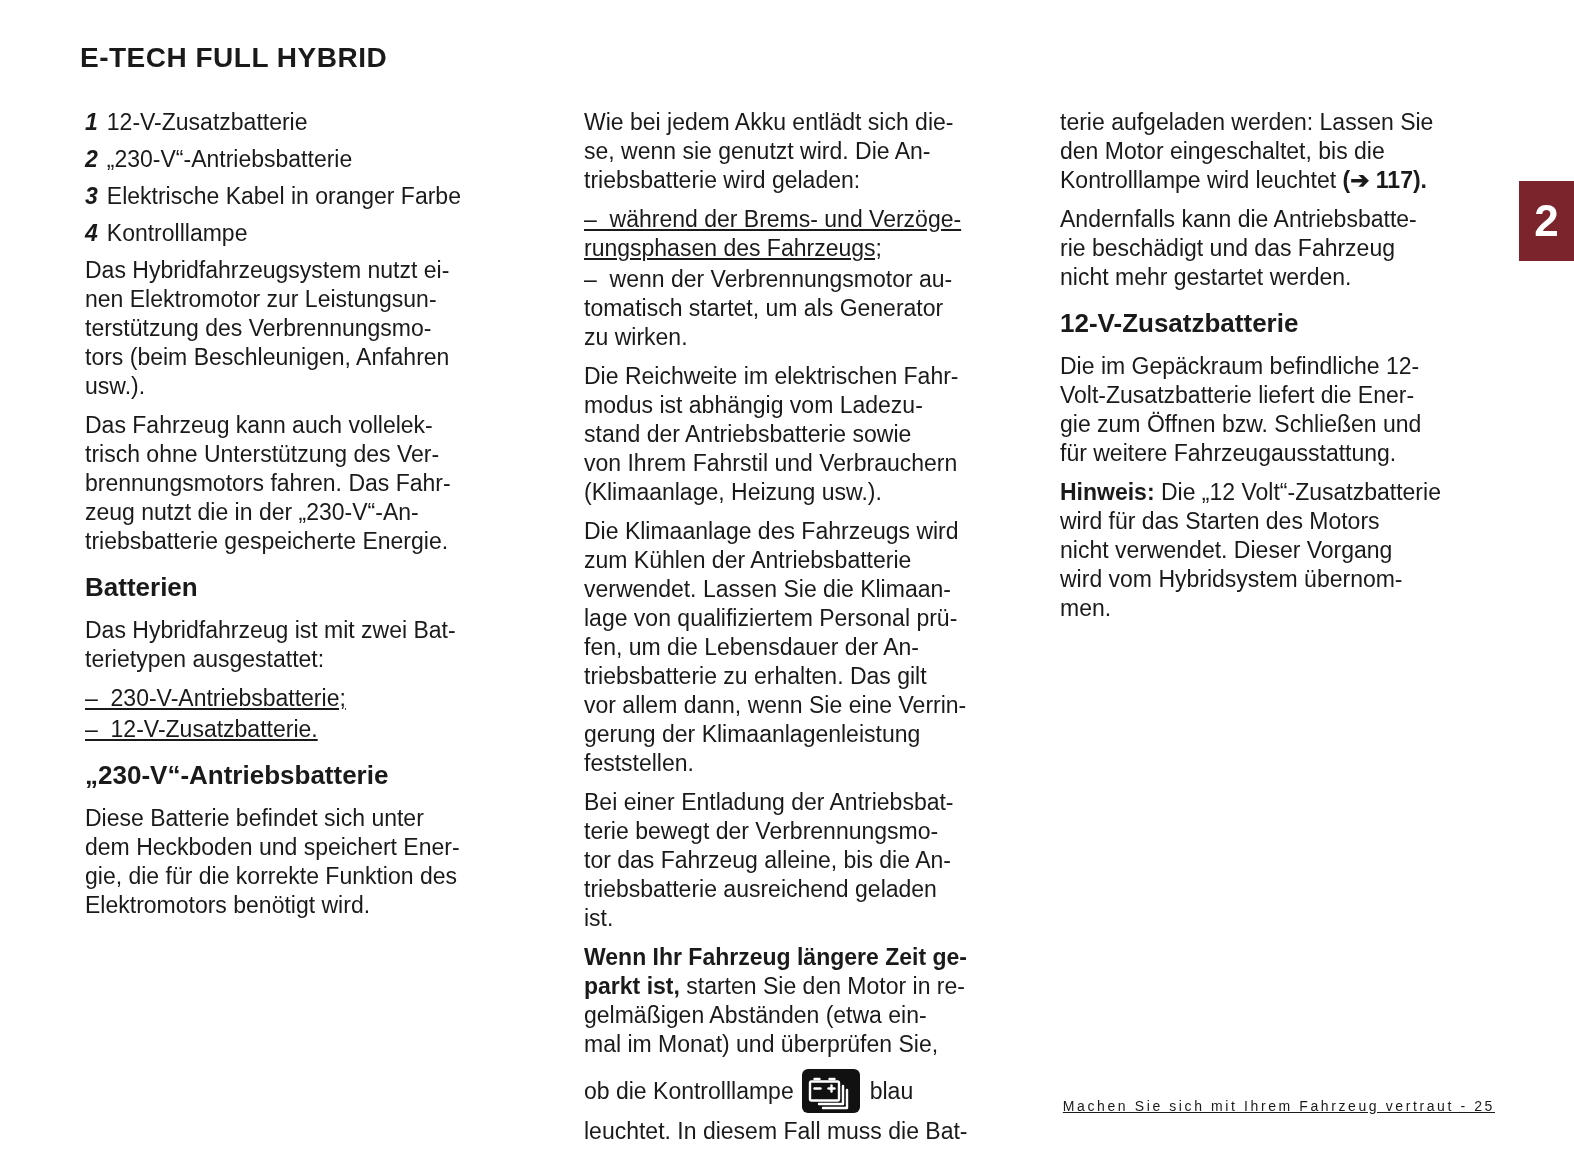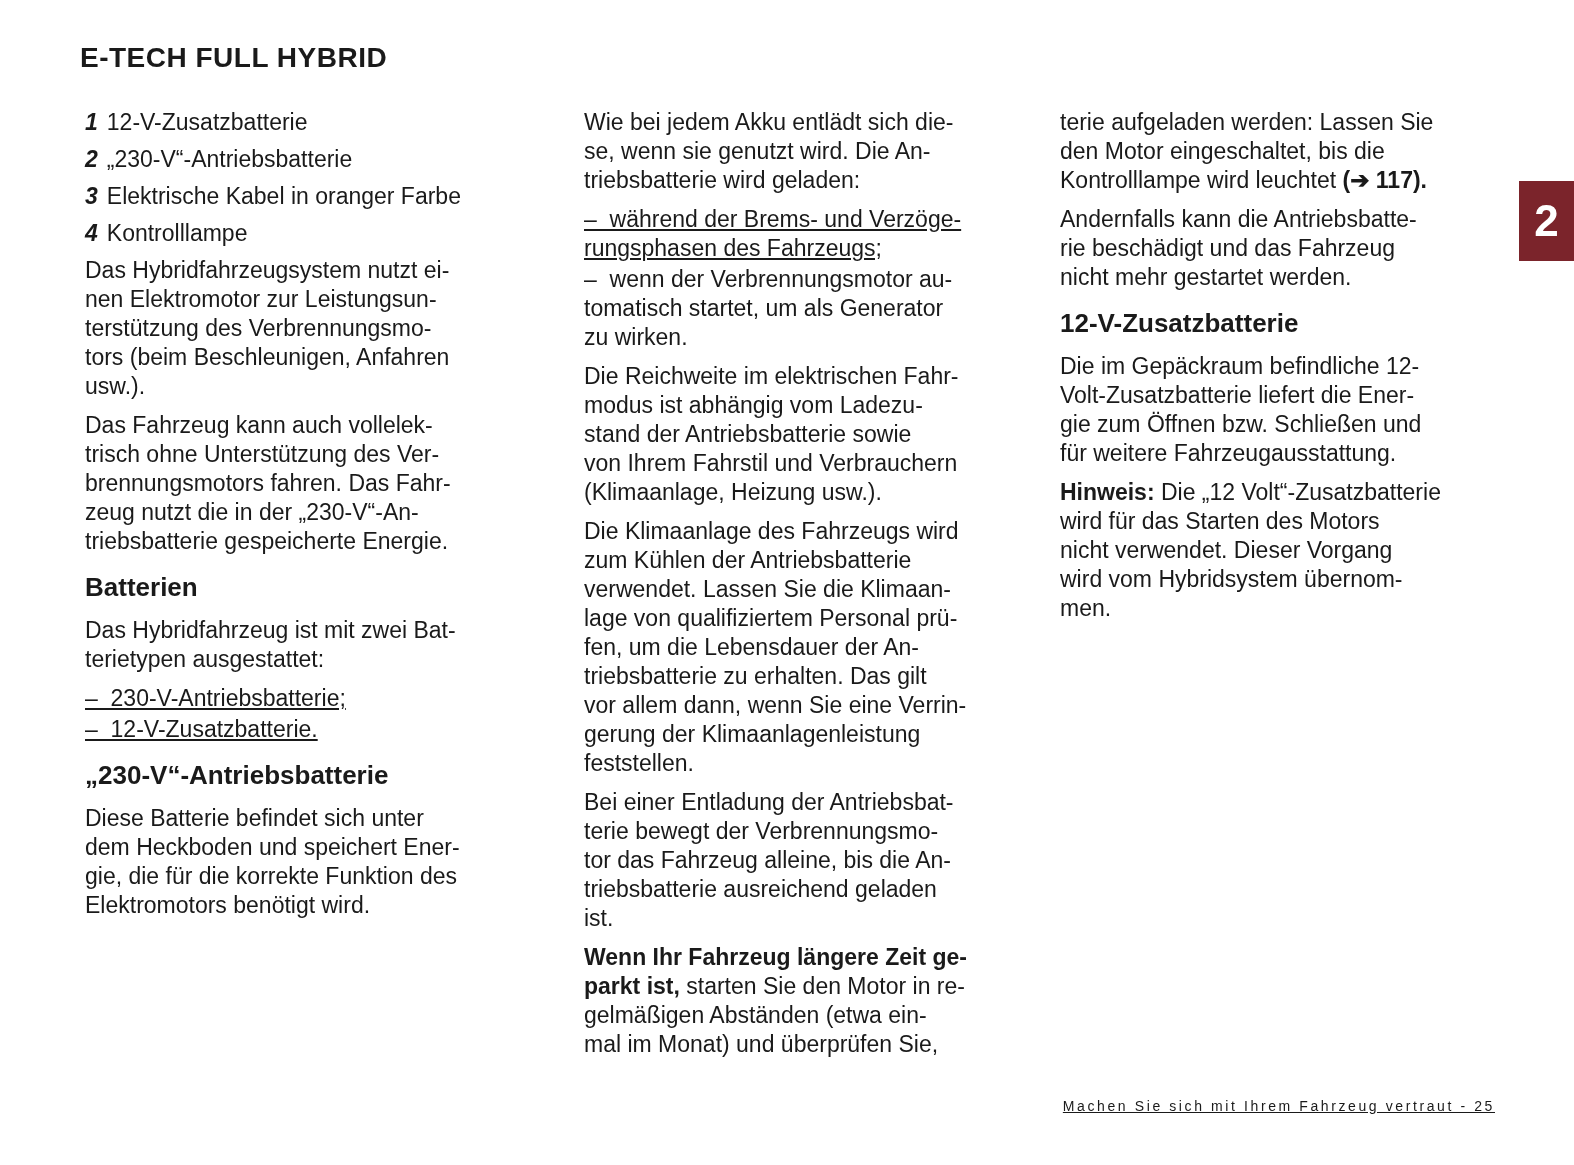--- a/index.html
+++ b/index.html
@@ -110,20 +110,31 @@
 feststellen.</p>
     <p>Bei einer Entladung der Antriebsbat-
 terie bewegt der Verbrennungsmo-
 tor das Fahrzeug alleine, bis die An-
 triebsbatterie ausreichend geladen
 ist.</p>
     <p><span class="b">Wenn Ihr Fahrzeug längere Zeit ge-
 parkt ist,</span><span> starten Sie den Motor in re-
 gelmäßigen Abständen (etwa ein-
 mal im Monat) und überprüfen Sie,</span></p>
+    <p><span>ob die Kontrolllampe</span><span class="icon-battery"><svg viewBox="0 0 58 44" xmlns="http://www.w3.org/2000/svg" fill="none" stroke="#ffffff" stroke-width="2.4" stroke-linecap="round" stroke-linejoin="round">
+        <rect x="8" y="12.5" width="29" height="19" rx="1.5"></rect>
+        <line x1="12.5" y1="10" x2="17.5" y2="10"></line>
+        <line x1="27.5" y1="10" x2="32.5" y2="10"></line>
+        <line x1="12.5" y1="19.5" x2="18.5" y2="19.5"></line>
+        <line x1="26.5" y1="19.5" x2="32.5" y2="19.5"></line>
+        <line x1="29.5" y1="16.5" x2="29.5" y2="22.5"></line>
+        <path d="M41 17 v18 h-24"></path>
+        <path d="M45 21 v18 h-24"></path>
+      </svg></span><span>blau
+leuchtet. In diesem Fall muss die Bat-</span></p>
   </div>
 
   <div class="col col-3">
     <p><span>terie aufgeladen werden: Lassen Sie
 den Motor eingeschaltet, bis die
 Kontrolllampe wird leuchtet </span><span class="b">(➔ 117).</span></p>
     <p>Andernfalls kann die Antriebsbatte-
 rie beschädigt und das Fahrzeug
 nicht mehr gestartet werden.</p>
     <h2>12-V-Zusatzbatterie</h2>

